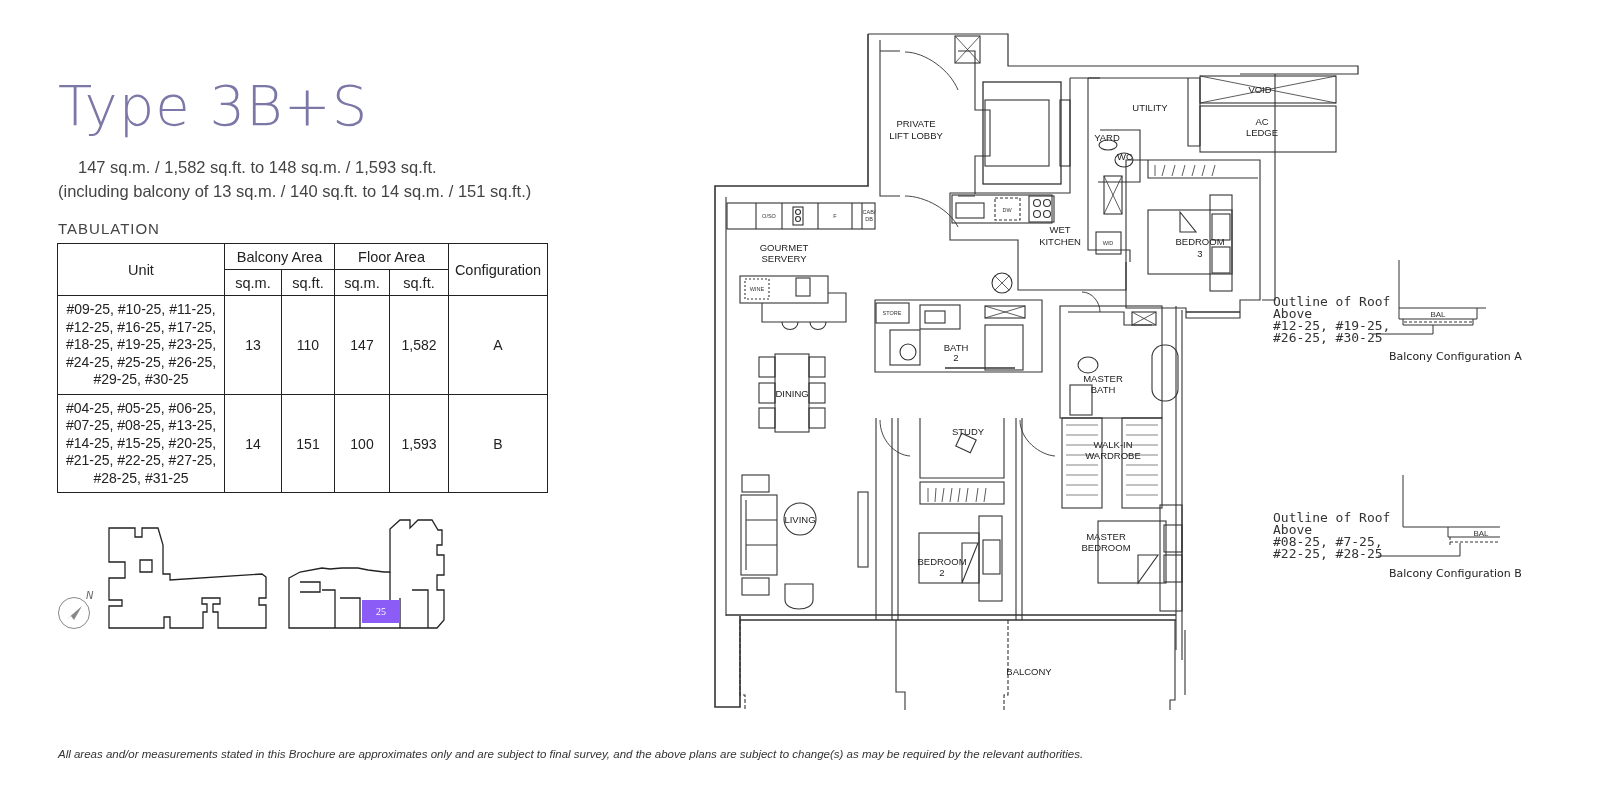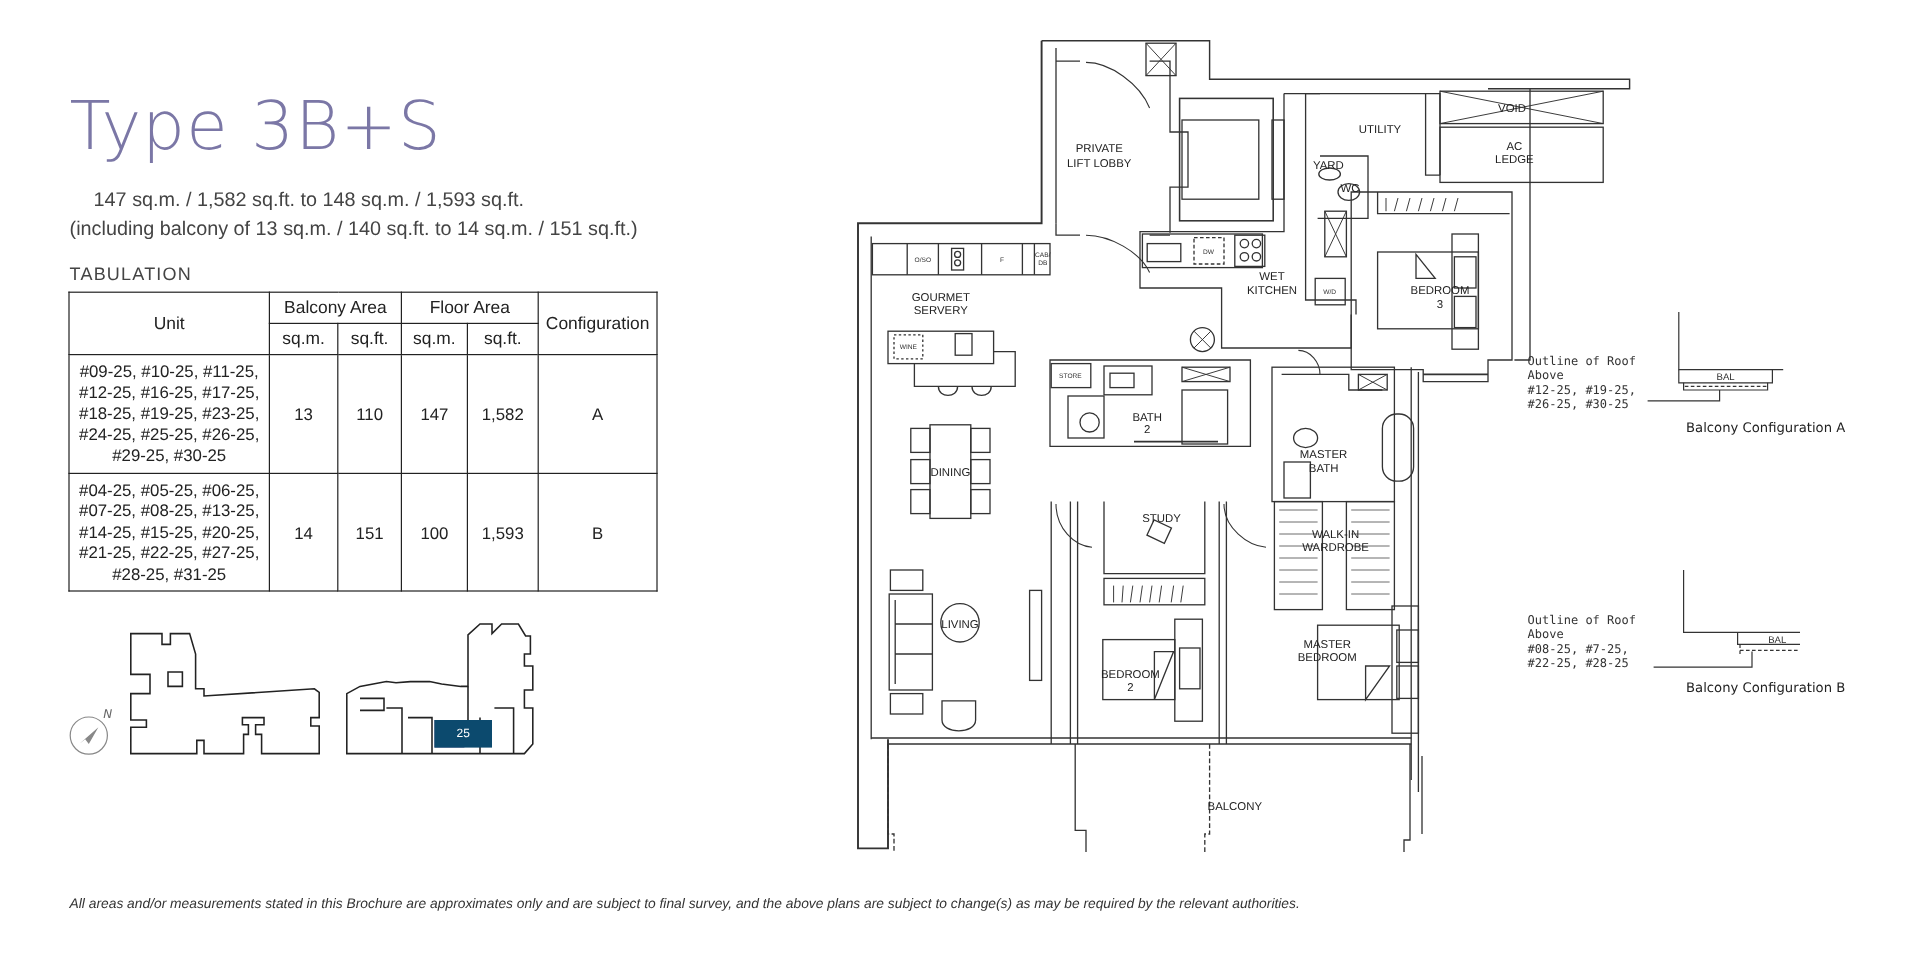--- a/index.html
+++ b/index.html
@@ -10,23 +10,23 @@
   table.tab{position:absolute;left:57px;top:243px;border-collapse:collapse;font-family:"Liberation Sans",sans-serif;font-size:14px;color:#222;}
   table.tab th, table.tab td{border:1.5px solid #222;text-align:center;padding:0 4px;font-weight:normal;}
   table.tab th{font-size:14.5px;}
   table.tab td.units{text-align:center;padding:2px 5px;line-height:17.5px;font-size:14px;}
   .compass{position:absolute;left:58px;top:597px;width:30px;height:30px;border:1.5px solid #888;border-radius:50%;}
   .compass-n{position:absolute;left:86px;top:590px;font-size:10px;color:#666;font-style:italic;}
   .footer{position:absolute;left:58px;top:748px;font-size:11.5px;font-style:italic;color:#333;font-family:"Liberation Sans",sans-serif;}
   svg{position:absolute;left:0;top:0;}
   .plan-label{font-family:"Liberation Sans",sans-serif;font-size:9.5px;fill:#222;text-anchor:middle;}
   .small-label{font-family:"Liberation Sans",sans-serif;font-size:5.5px;fill:#333;text-anchor:middle;}
-  .cfg-text{position:absolute;font-family:"DejaVu Sans Mono","Liberation Mono",monospace;font-size:10px;color:#333;line-height:12px;}
-  .cfg-title{position:absolute;font-family:"DejaVu Sans",sans-serif;font-size:11px;color:#222;margin-left:16px;}
-  .key-badge{position:absolute;left:362px;top:600px;width:48px;height:23px;background:#0c4a6e;color:#fff;font-size:10px;text-align:center;line-height:24px;font-family:Liberation Sans, sans-serif;}
+  .cfg-text{position:absolute;font-family:"DejaVu Sans Mono","Liberation Mono",monospace;font-size:13px;color:#333;line-height:12px;}
+  .cfg-title{position:absolute;font-family:"DejaVu Sans",sans-serif;font-size:11px;color:#222;}
+  .key-badge{position:absolute;left:362px;top:600px;width:38px;height:23px;background:#8b5cf6;color:#fff;font-size:10px;text-align:center;line-height:24px;font-family:Liberation Serif, serif;}
 </style>
 </head>
 <body>
 
 <div class="title">Type 3B+S</div>
 <div class="sub" style="top:158px;margin-left:20px;">147 sq.m. / 1,582 sq.ft. to 148 sq.m. / 1,593 sq.ft.</div>
 <div class="sub" style="top:182px;text-align:center;">(including balcony of 13 sq.m. / 140 sq.ft. to 14 sq.m. / 151 sq.ft.)</div>
 <div class="tab-label">TABULATION</div>
 
 <table class="tab">

